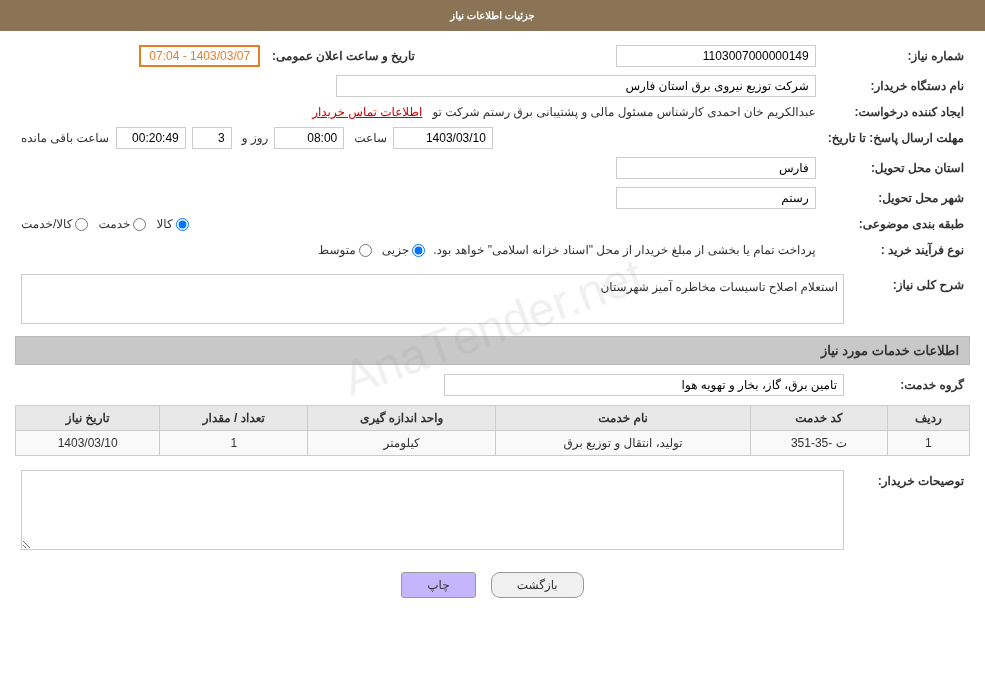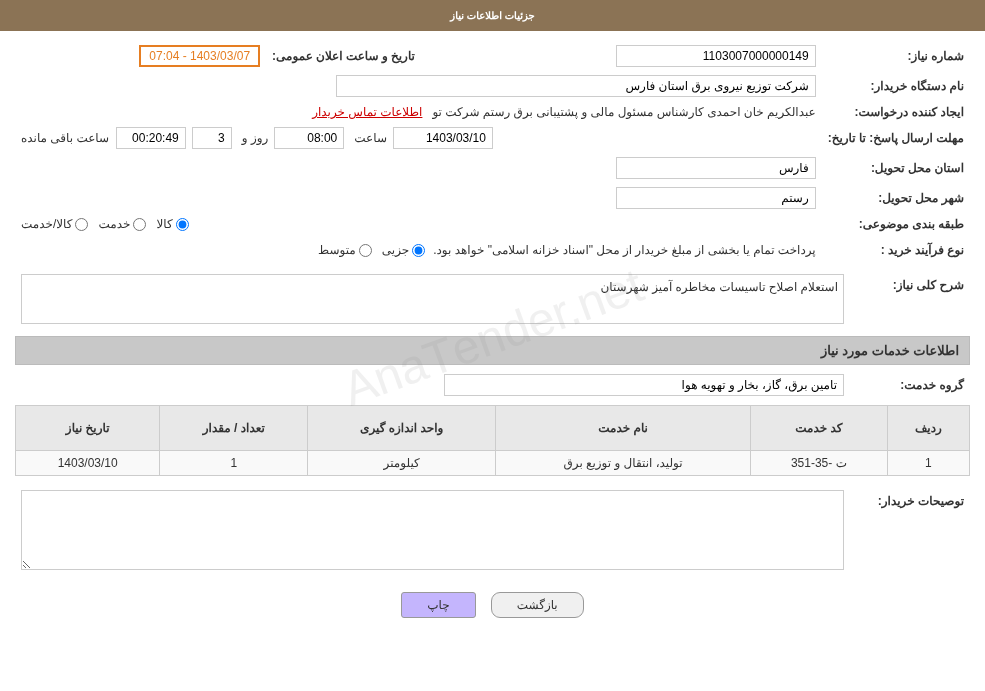--- a/index.html
+++ b/index.html
@@ -112,21 +112,21 @@
       background: #fff;
     }
     .service-table {
       width: 100%;
       border-collapse: collapse;
       margin: 5px 0;
     }
     .service-table th {
       background: #e8e8e8;
       border: 1px solid #ccc;
-      padding: 15px 8px;
+      padding: 5px 8px;
       text-align: center;
       font-size: 12px;
     }
     .service-table td {
       border: 1px solid #ccc;
       padding: 5px 8px;
       text-align: center;
       font-size: 12px;
     }
     .service-table tr:nth-child(odd) {

